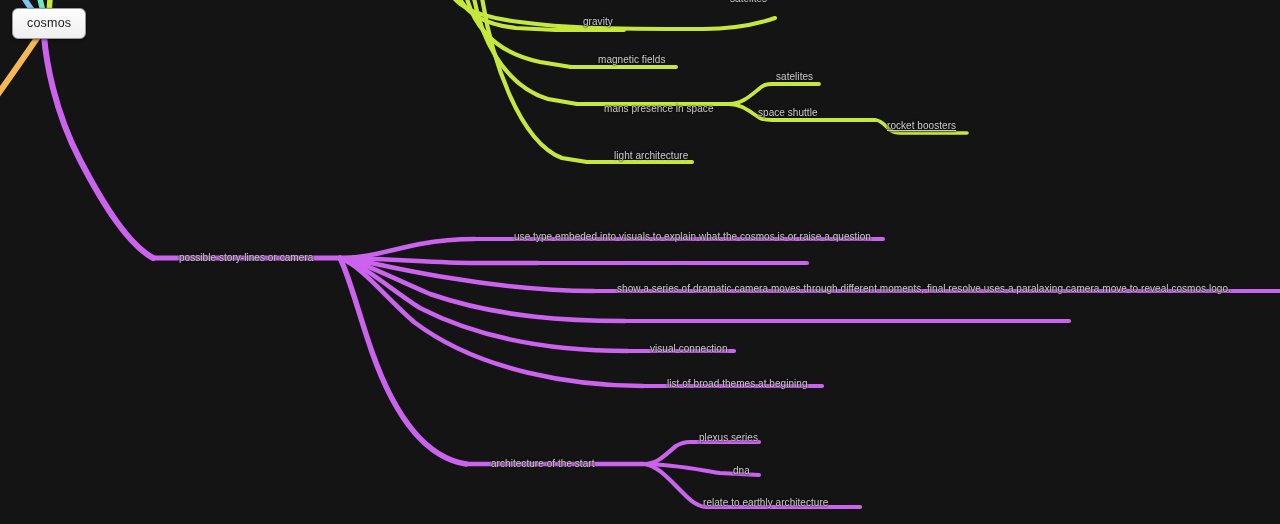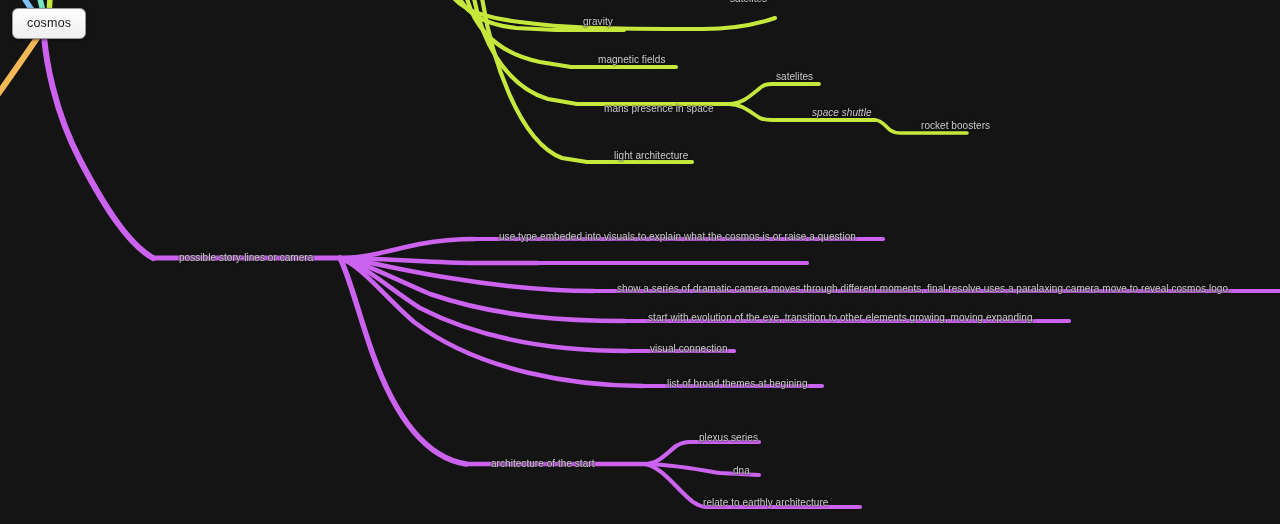--- a/index.html
+++ b/index.html
@@ -107,28 +107,27 @@
     </g>
   </svg>
 
   <div class="root-node" style="left:12px; top:8px;">cosmos</div>
 
   <div class="node-label" style="left:730px; top:-8px;">satelites</div>
   <div class="node-label" style="left:583px; top:15px;">gravity</div>
   <div class="node-label" style="left:598px; top:53px;">magnetic fields</div>
   <div class="node-label" style="left:604px; top:91px;margin-top:11px;">mans presence in space</div>
   <div class="node-label" style="left:776px; top:70px;">satelites</div>
-  <div class="node-label" style="left:812px; top:106px;font-style:italic;">space shuttle</div>
-  <div class="node-label" style="left:921px; top:119px;">rocket boosters</div>
+  <div class="node-label" style="left:758px; top:106px;">space shuttle</div>
+  <div class="node-label" style="left:887px; top:119px;text-decoration:underline;">rocket boosters</div>
   <div class="node-label" style="left:614px; top:149px;">light architecture</div>
 
   <div class="node-label" style="left:179px; top:251px;">possible story-lines or camera</div>
-  <div class="node-label" style="left:499px; top:230px;">use type embeded into visuals to explain what the cosmos is or raise a question</div>
+  <div class="node-label" style="left:514px; top:230px;">use type embeded into visuals to explain what the cosmos is or raise a question</div>
   <div class="node-label" style="left:617px; top:282px;">show a series of dramatic camera moves through different moments, final resolve uses a paralaxing camera move to reveal cosmos logo.</div>
-  <div class="node-label" style="left:648px; top:311px;">start with evolution of the eye, transition to other elements growing, moving expanding.</div>
   <div class="node-label" style="left:650px; top:342px;">visual connection</div>
   <div class="node-label" style="left:667px; top:377px;">list of broad themes at begining</div>
   <div class="node-label" style="left:491px; top:457px;">architecture of the start</div>
   <div class="node-label" style="left:699px; top:431px;">plexus series</div>
   <div class="node-label" style="left:733px; top:464px;">dna</div>
   <div class="node-label" style="left:703px; top:496px;">relate to earthly architecture</div>
 
 </div>
 
 </body></html>

